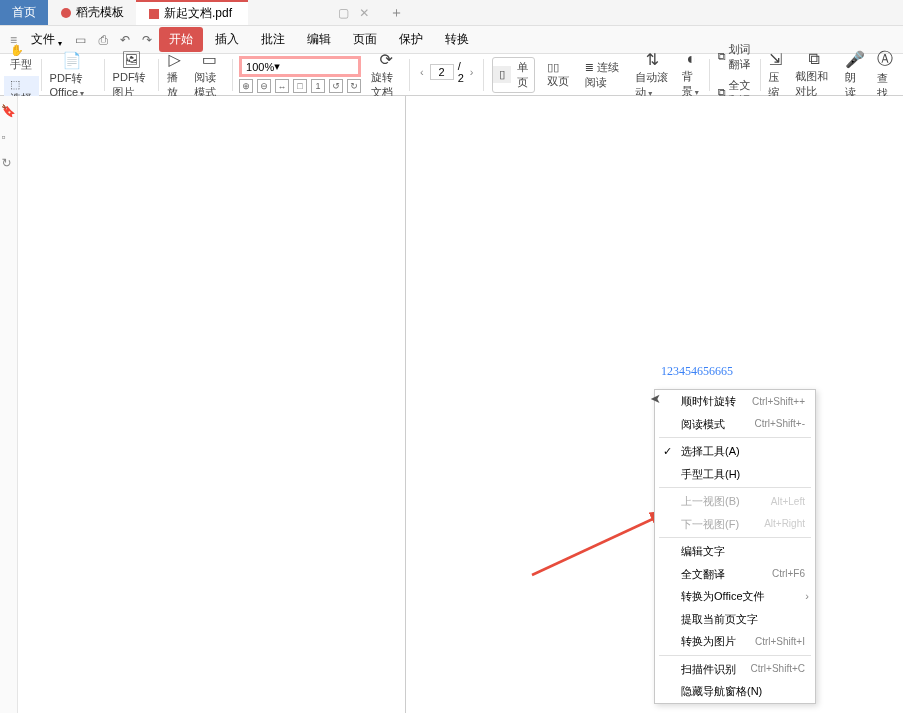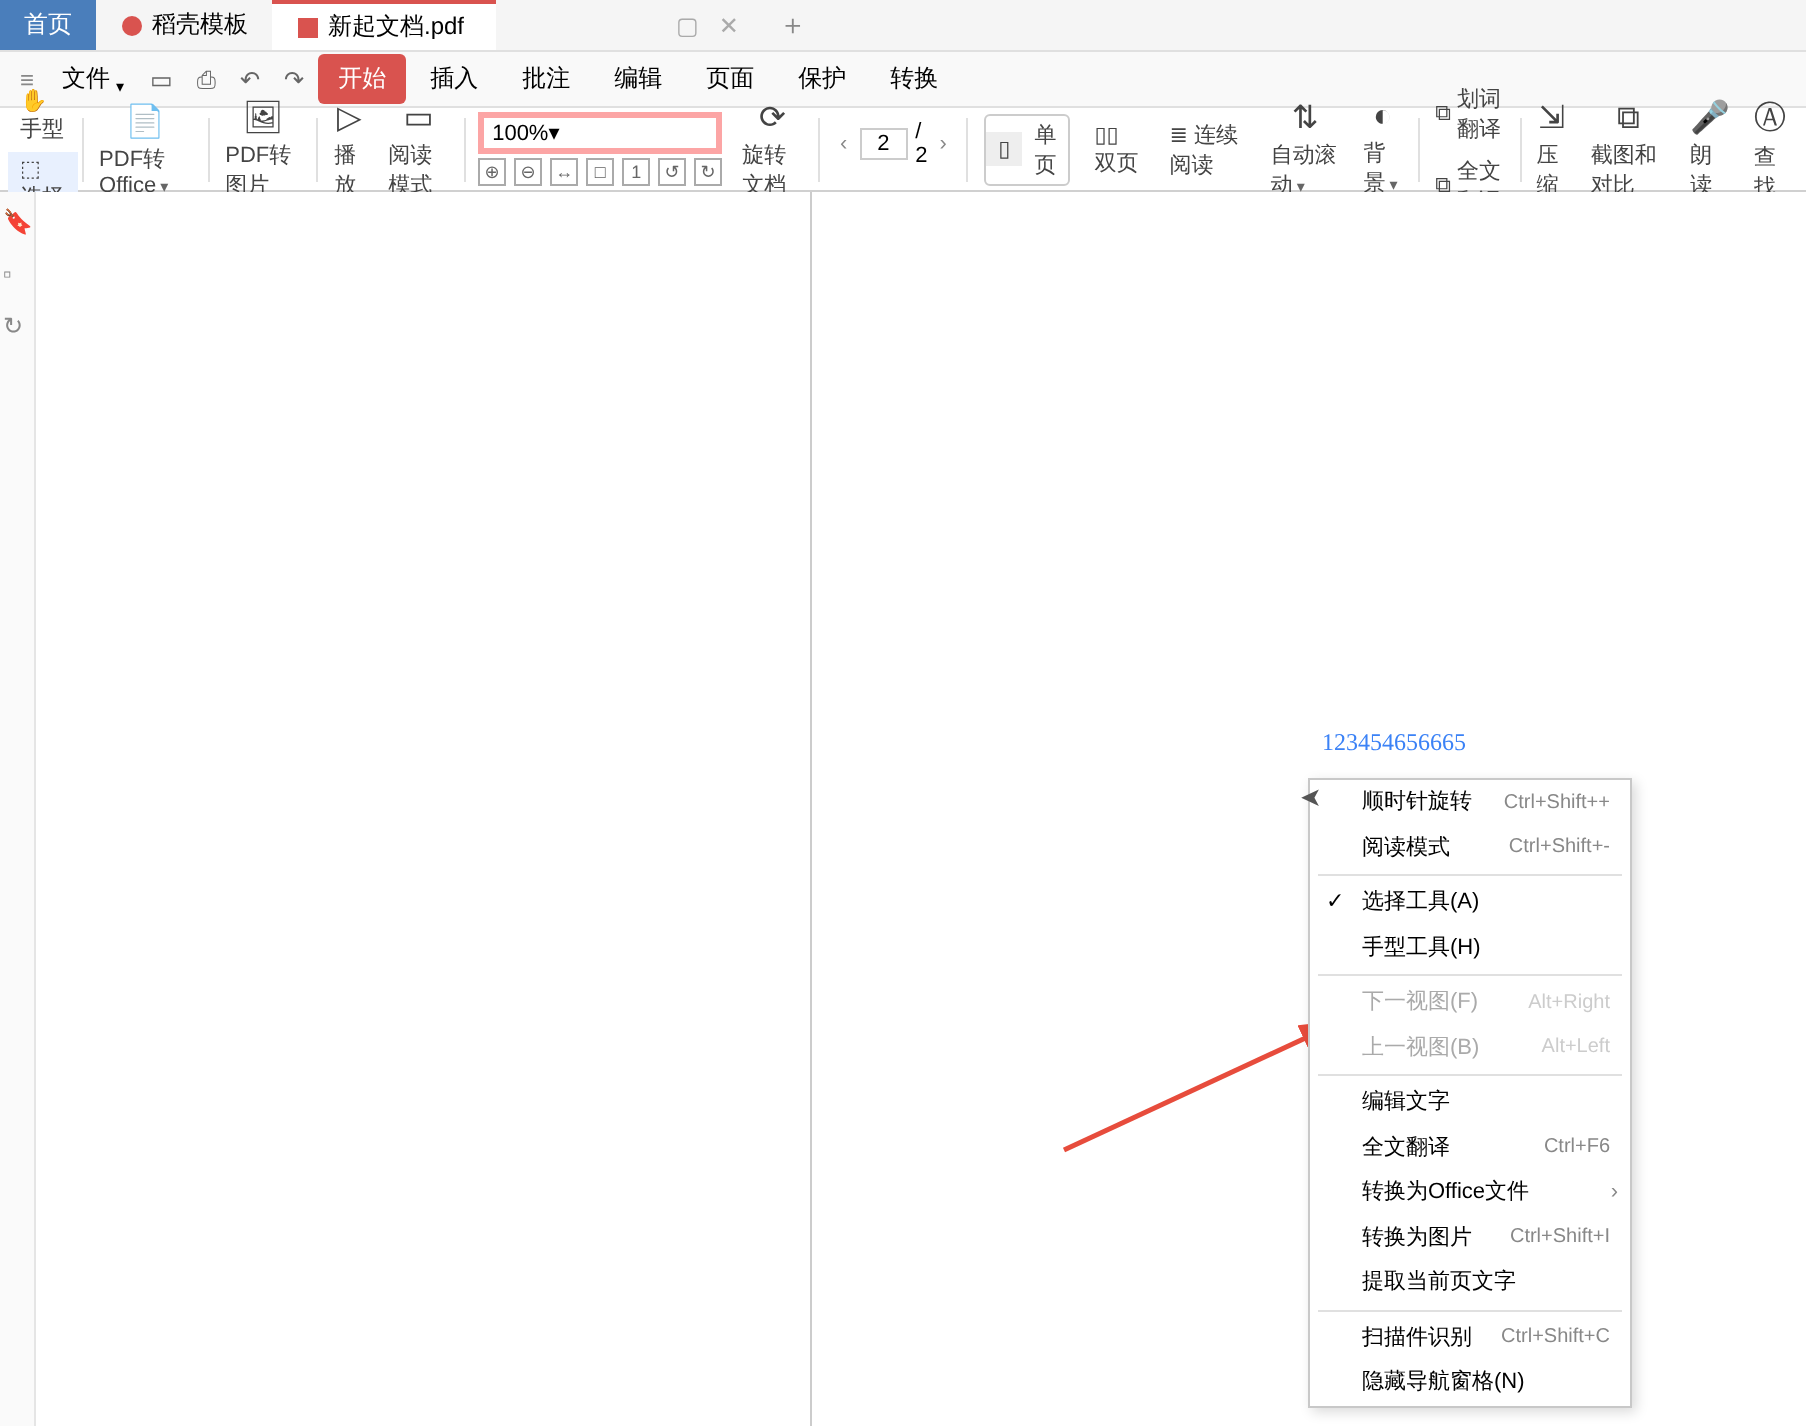--- a/index.html
+++ b/index.html
@@ -240,44 +240,44 @@
   <div class="ctx-sep"></div>
   <div class="ctx-item">
       <span class="ctx-check">✓</span>
       <span>选择工具(A)</span>
     </div>
   <div class="ctx-item">
       <span>手型工具(H)</span>
     </div>
   <div class="ctx-sep"></div>
   <div class="ctx-item disabled">
+      <span>上一视图(B)</span>
+      <span class="ctx-shortcut">Alt+Left</span>
+    </div>
+  <div class="ctx-item disabled">
       <span>下一视图(F)</span>
       <span class="ctx-shortcut">Alt+Right</span>
     </div>
-  <div class="ctx-item disabled">
-      <span>上一视图(B)</span>
-      <span class="ctx-shortcut">Alt+Left</span>
-    </div>
   <div class="ctx-sep"></div>
   <div class="ctx-item">
       <span>编辑文字</span>
     </div>
   <div class="ctx-item">
       <span>全文翻译</span>
       <span class="ctx-shortcut">Ctrl+F6</span>
     </div>
   <div class="ctx-item ctx-sub">
       <span>转换为Office文件</span>
     </div>
   <div class="ctx-item">
+      <span>提取当前页文字</span>
+    </div>
+  <div class="ctx-item">
       <span>转换为图片</span>
       <span class="ctx-shortcut">Ctrl+Shift+I</span>
-    </div>
-  <div class="ctx-item">
-      <span>提取当前页文字</span>
     </div>
   <div class="ctx-sep"></div>
   <div class="ctx-item">
       <span>扫描件识别</span>
       <span class="ctx-shortcut">Ctrl+Shift+C</span>
     </div>
   <div class="ctx-item">
       <span>隐藏导航窗格(N)</span>
     </div>
 

